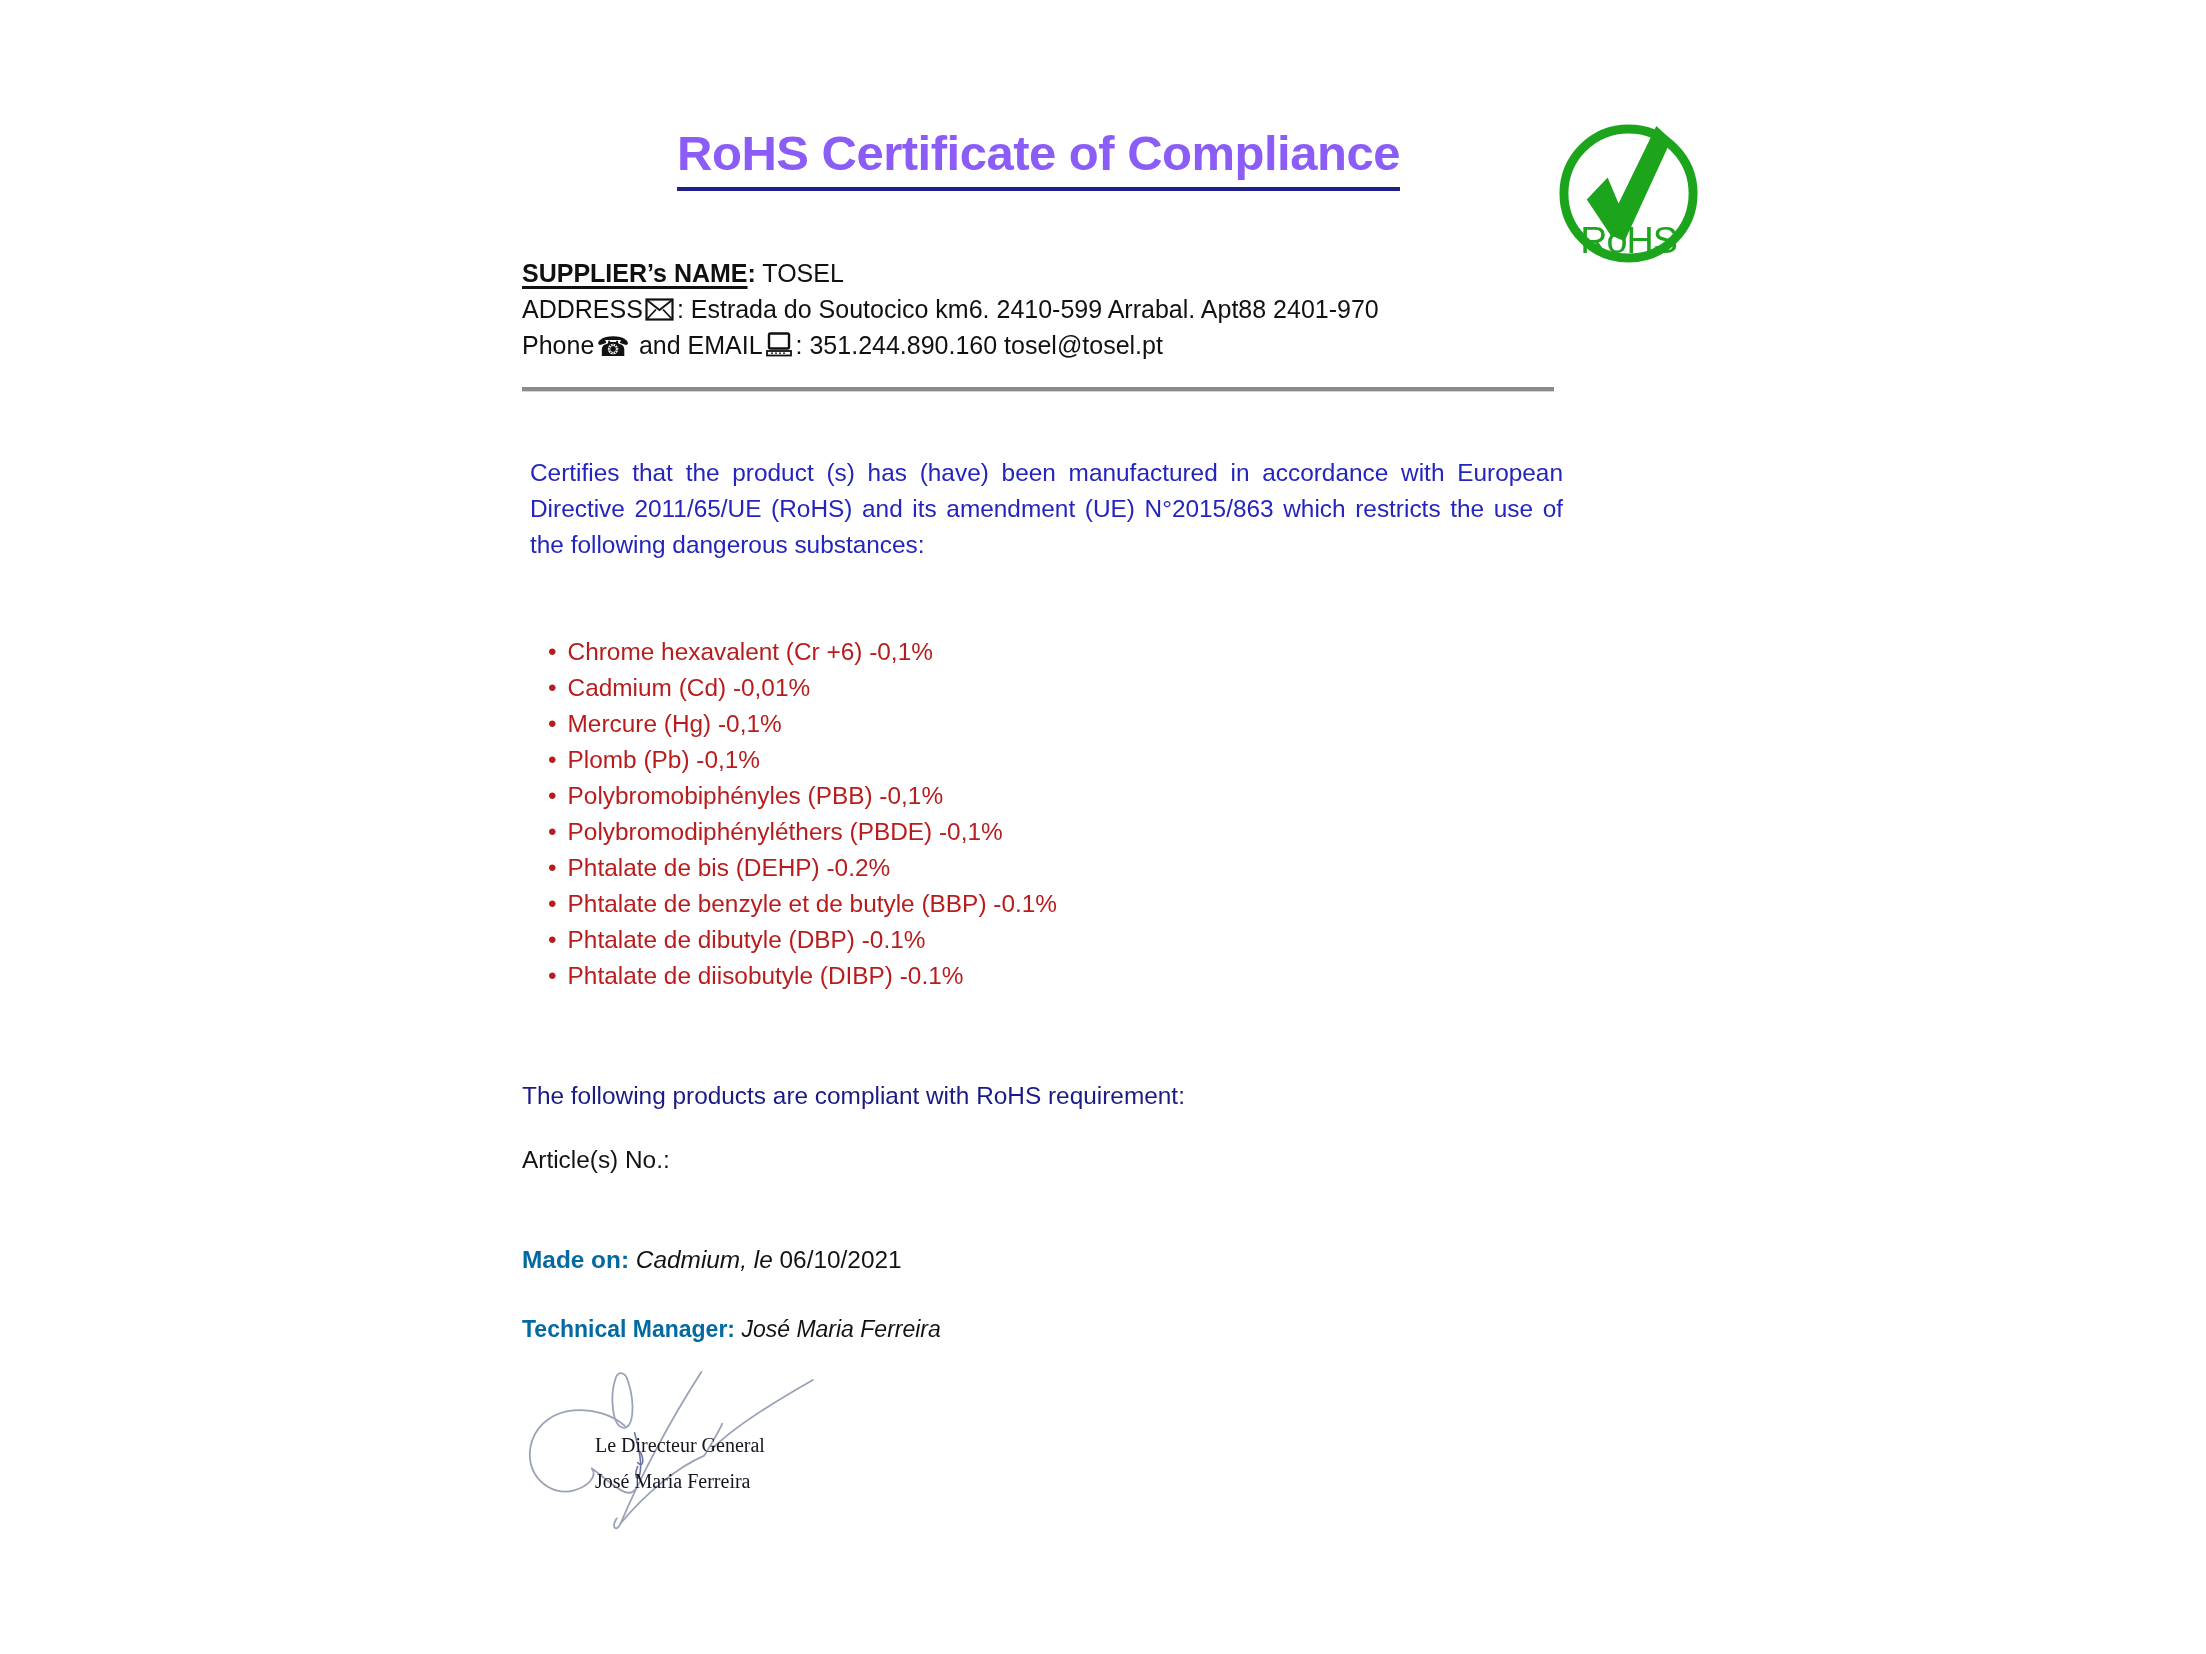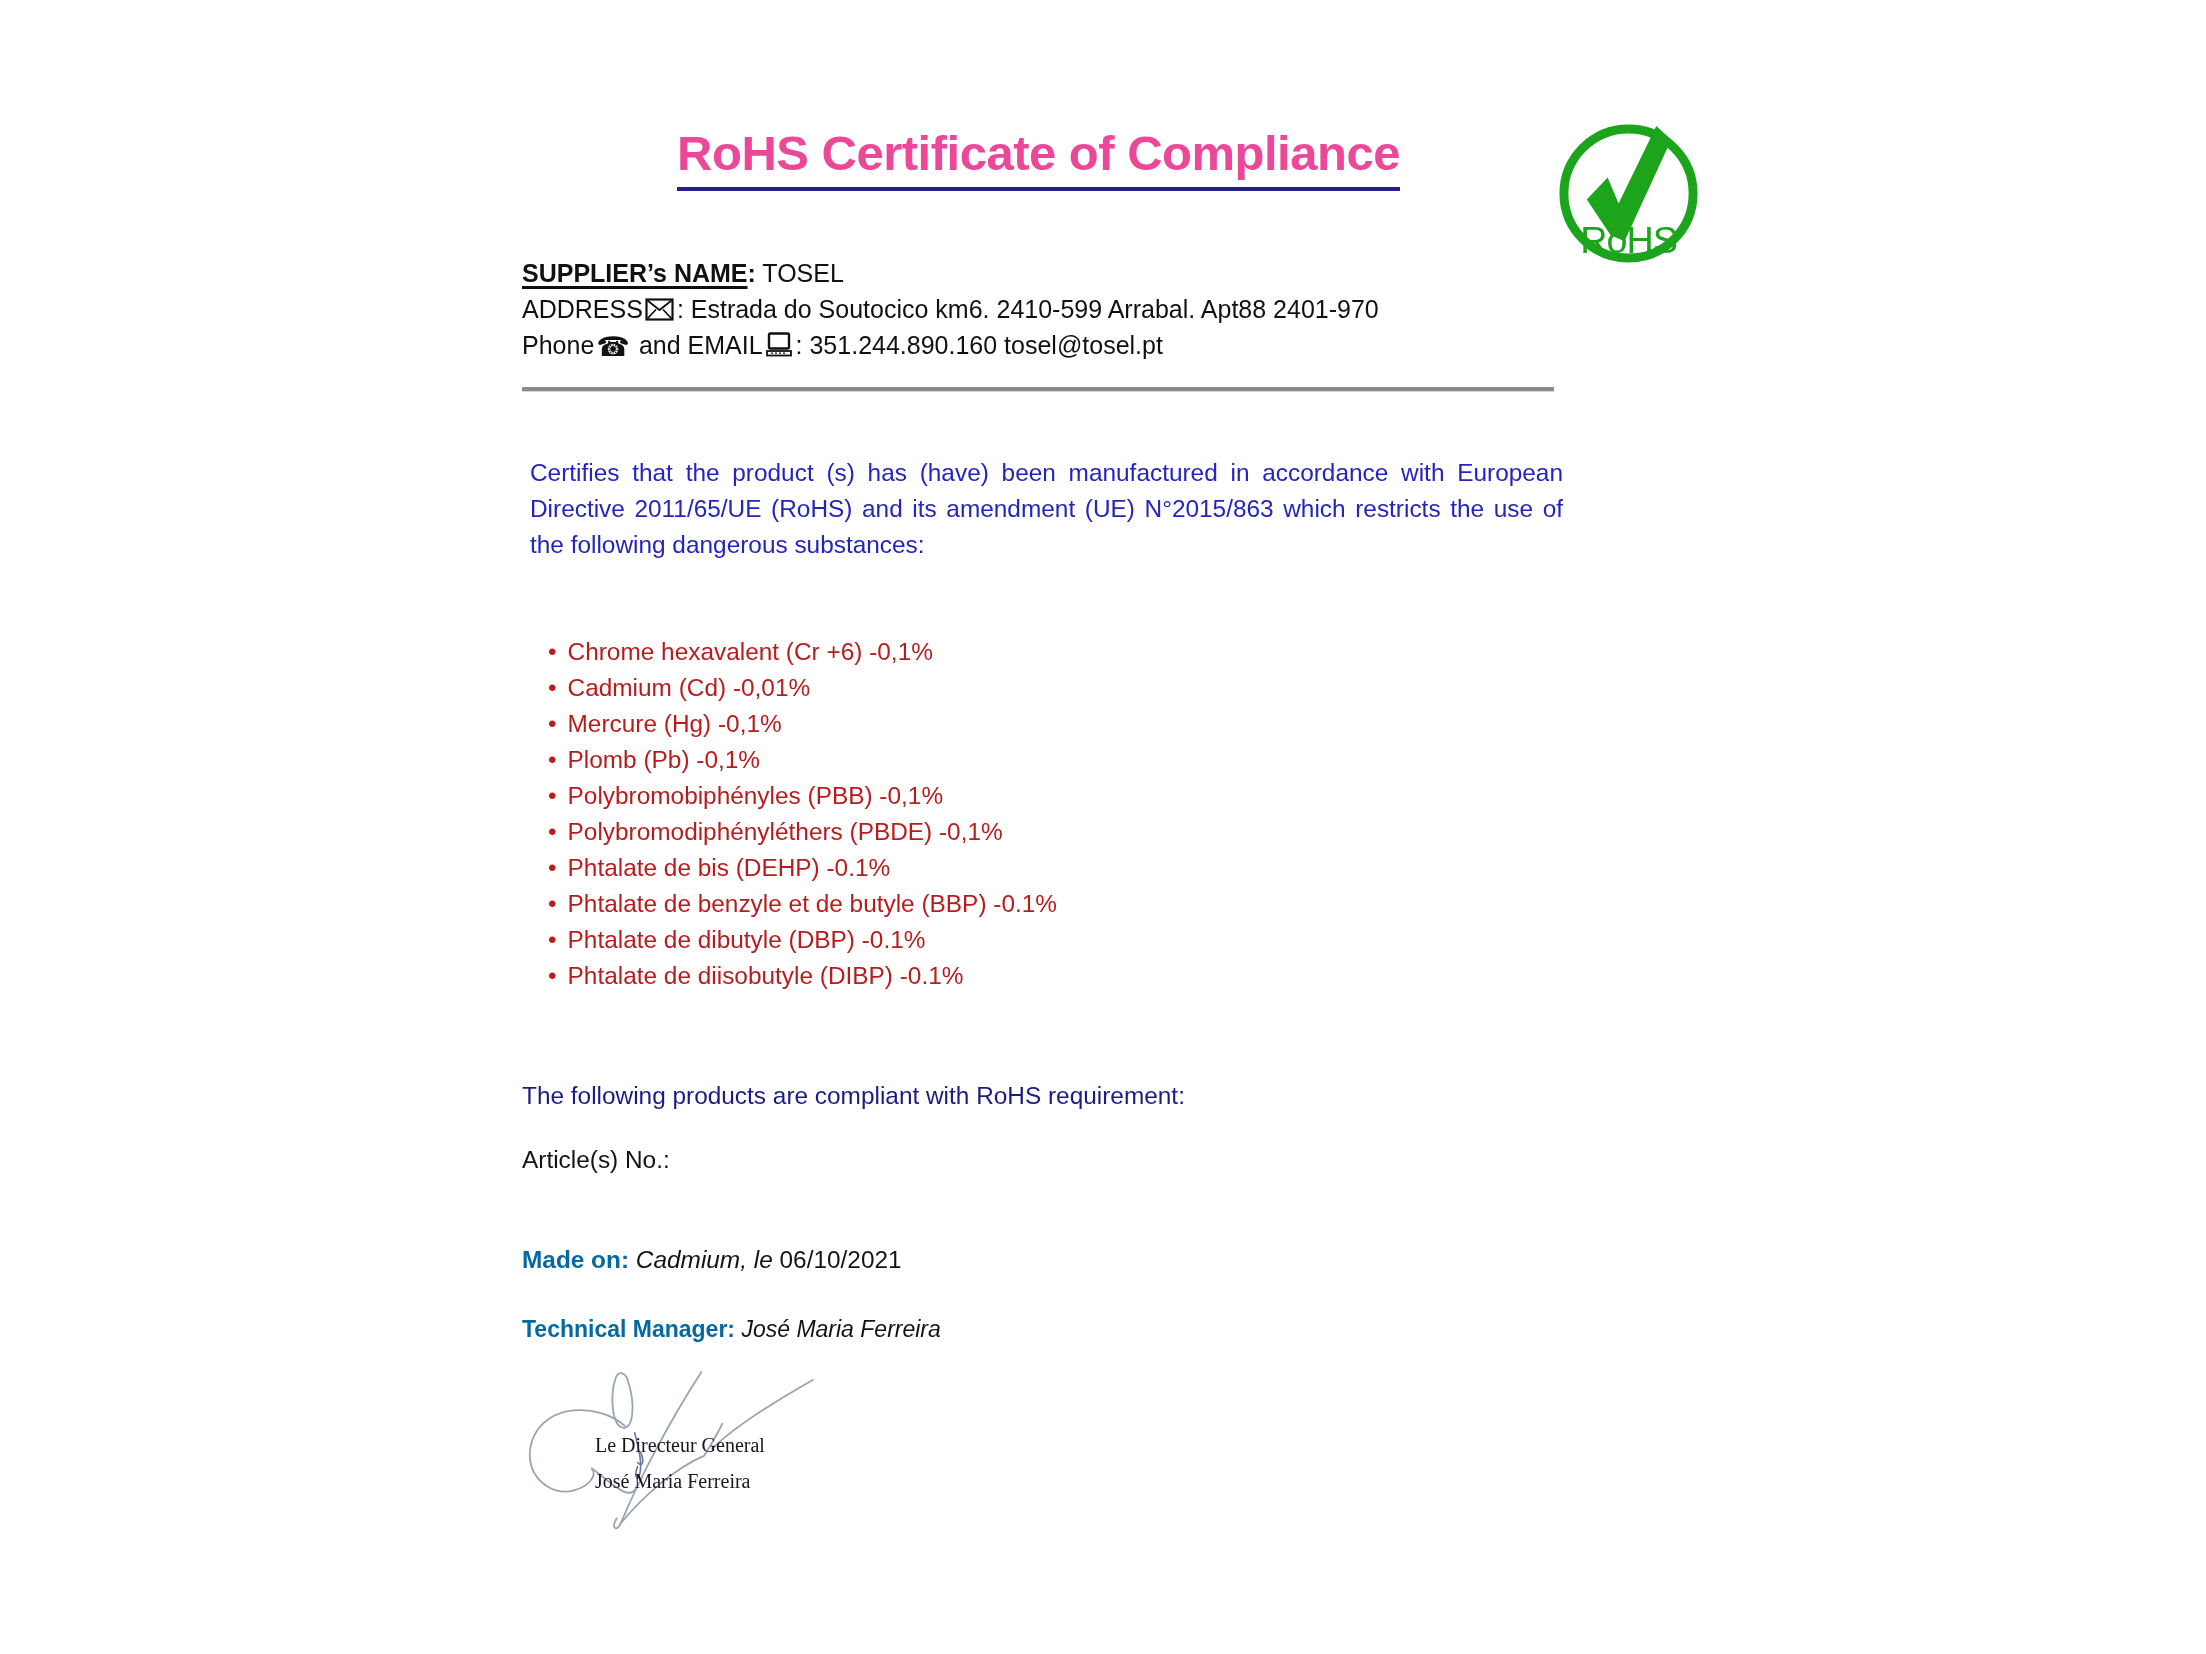--- a/index.html
+++ b/index.html
@@ -10,21 +10,21 @@
     overflow:hidden;
     font-family:"Liberation Sans", sans-serif;
     color:#131313;
   }
 
   
   .title-wrap{position:absolute;left:522px;top:127px;width:1033px;text-align:center;}
   .title-text{
     display:inline-block;
     font-size:49px;font-weight:700;letter-spacing:-0.5px;line-height:1.08;
-    color:#ec4899;
+    color:#8b5cf6;
     border-bottom:4px solid #20208C;
     padding-bottom:7px;
   }
 
   
   .logo{position:absolute;left:1554px;top:115px;width:153px;height:153px;}
   .logo text{font-family:"Liberation Sans", sans-serif;letter-spacing:-1px;}
 
   
   .supplier{position:absolute;left:522px;top:255px;width:1114px;font-size:25px;line-height:36px;color:#111;}
@@ -105,21 +105,21 @@
 
   <p class="cert">Certifies that the product (s) has (have) been manufactured in accordance with European Directive 2011/65/UE (RoHS) and its amendment (UE) N°2015/863 which restricts the use of the following dangerous substances:</p>
 
   <ul class="substances">
       <li>Chrome hexavalent (Cr +6) -0,1%</li>
       <li>Cadmium (Cd) -0,01%</li>
       <li>Mercure (Hg) -0,1%</li>
       <li>Plomb (Pb) -0,1%</li>
       <li>Polybromobiphényles (PBB) -0,1%</li>
       <li>Polybromodiphényléthers (PBDE) -0,1%</li>
-      <li>Phtalate de bis (DEHP) -0.1%</li>
+      <li>Phtalate de bis (DEHP) -0.2%</li>
       <li>Phtalate de benzyle et de butyle (BBP) -0.1%</li>
       <li>Phtalate de dibutyle (DBP) -0.1%</li>
       <li>Phtalate de diisobutyle (DIBP) -0.1%</li>
     </ul>
 
   <p class="compliance">The following products are compliant with RoHS requirement:</p>
 
   <p class="article">Article(s) No.:</p>
 
   <p class="madeon"><span class="navy-label">Made on:</span><span class="italic"> Cadmium, le </span><span>06/10/2021</span></p>

